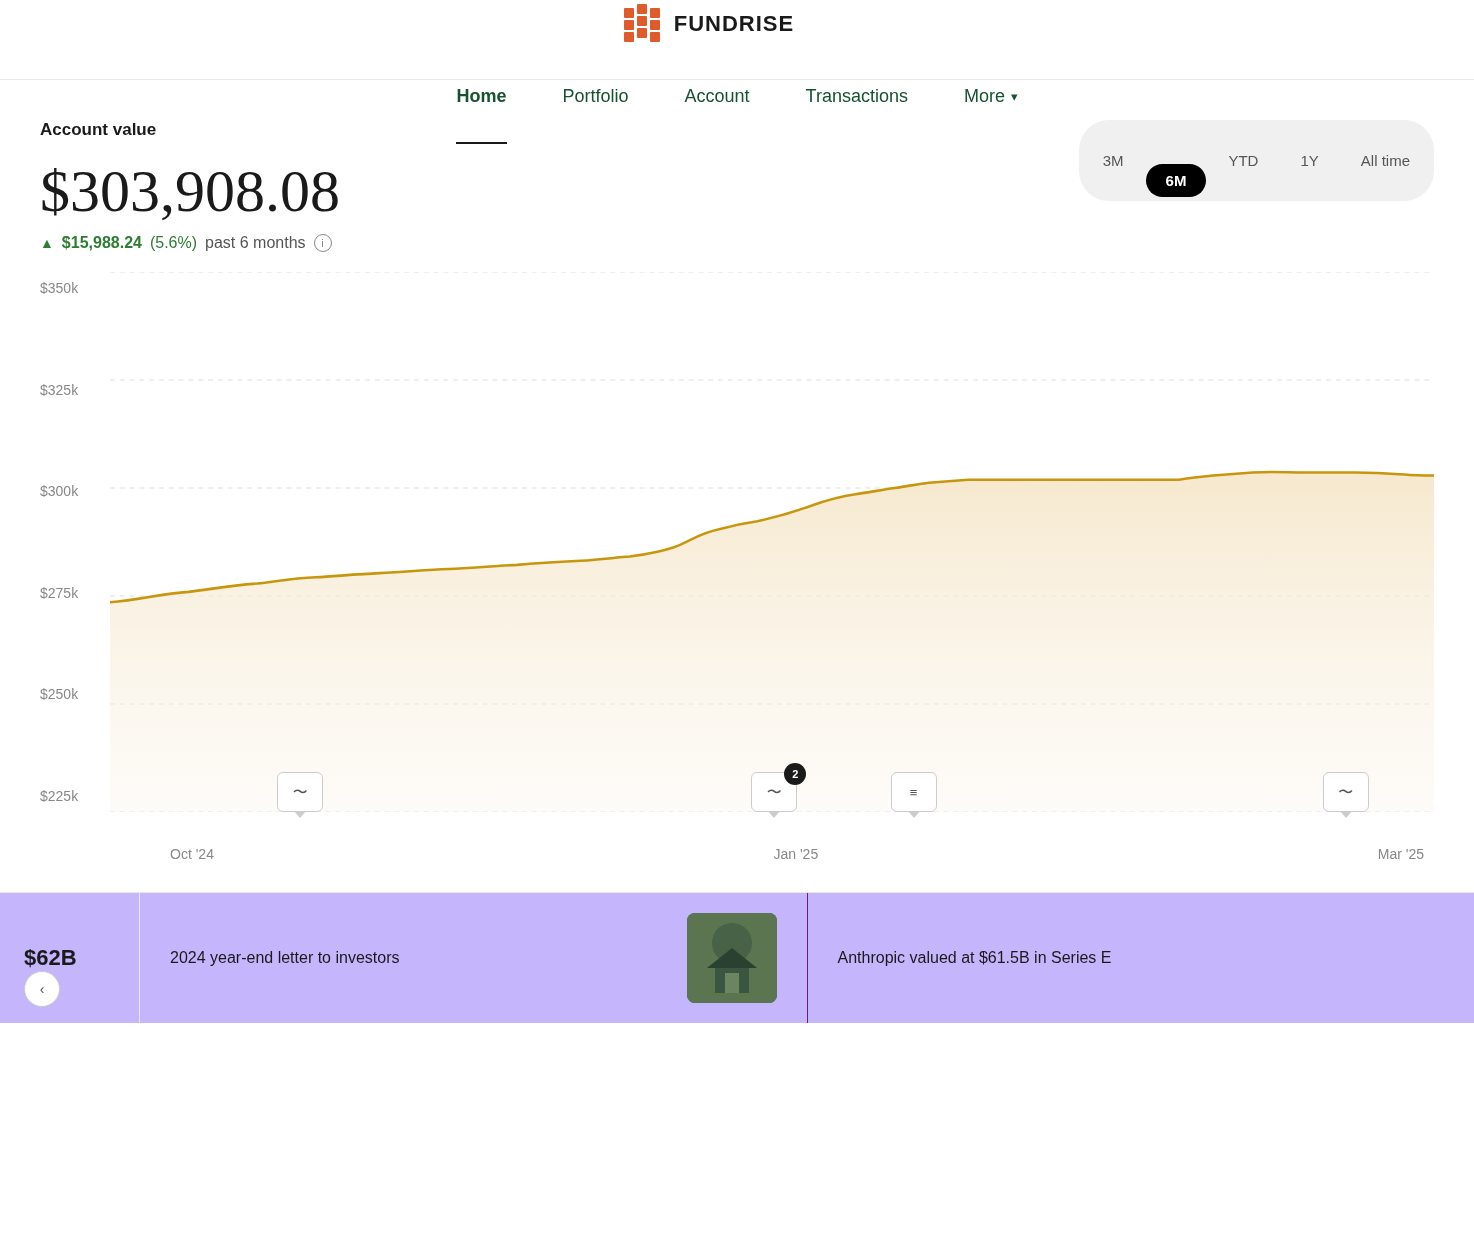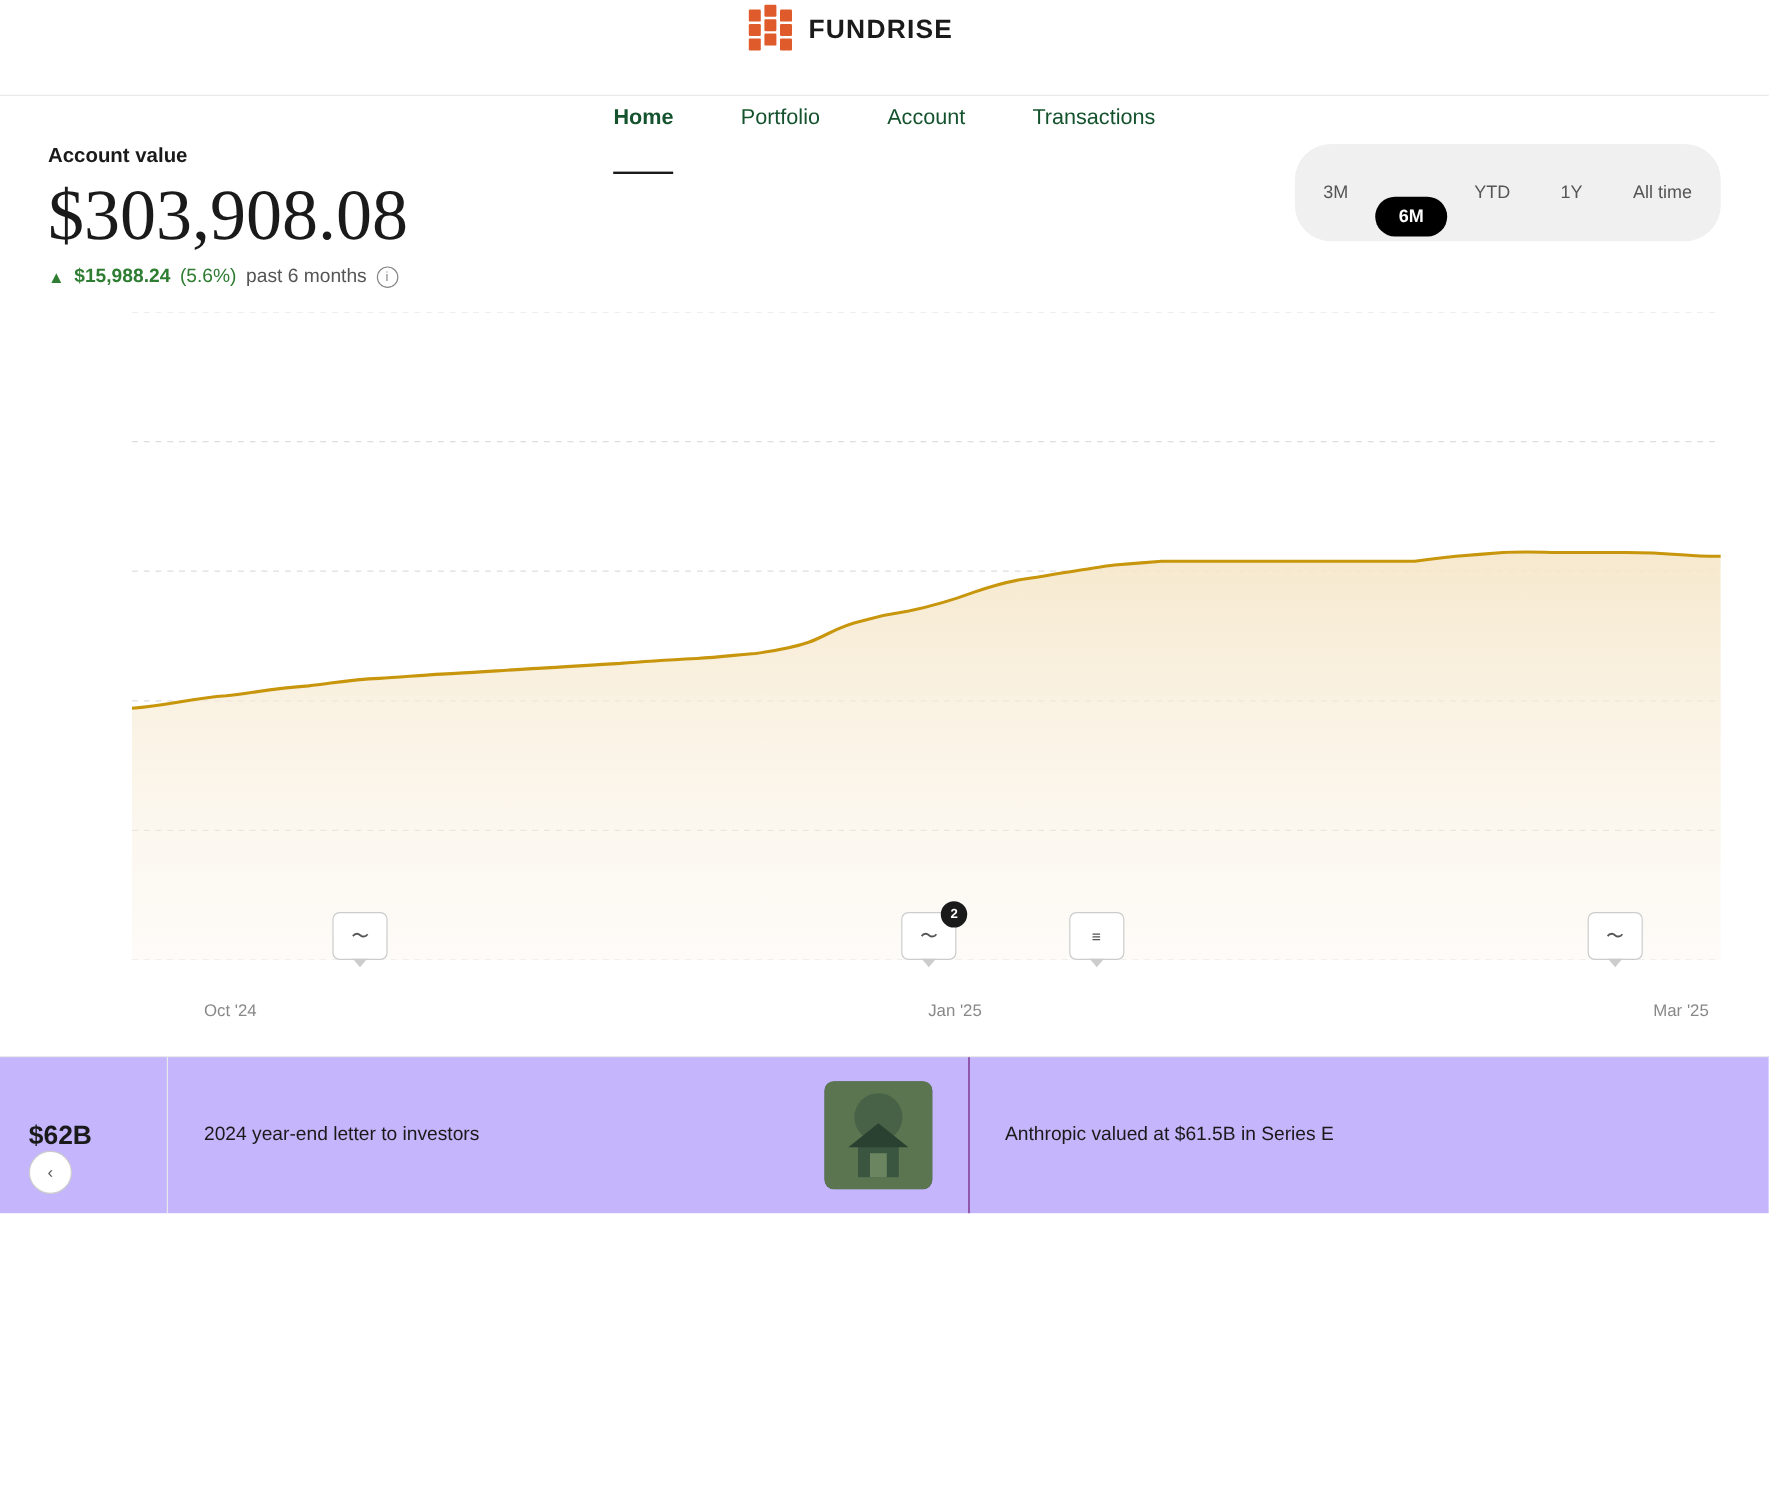--- a/index.html
+++ b/index.html
@@ -29,21 +29,21 @@
 
     
     .main { padding: 40px 40px 0 40px; background: #fff; }
 
     
     .account-header {
       display: flex; justify-content: space-between; align-items: flex-start;
       margin-bottom: 10px;
     }
     .account-left {}
-    .account-label { font-size: 17px; font-weight: 600; color: #1a1a1a; margin-bottom: 6px; }
+    .account-label { font-size: 17px; font-weight: 600; color: #1a1a1a; margin-bottom: 18px; }
     .account-value { font-size: 60px; font-weight: 300; color: #1a1a1a; line-height: 1.1; margin-bottom: 10px; font-family: Georgia, serif; }
     .account-change { display: flex; align-items: center; gap: 8px; font-size: 16px; color: #2e7d32; }
     .change-arrow { font-size: 14px; }
     .change-amount { font-weight: 600; }
     .change-period { color: #555; font-weight: 400; }
     .info-icon {
       display: inline-flex; align-items: center; justify-content: center;
       width: 18px; height: 18px; border: 1.5px solid #888; border-radius: 50%;
       font-size: 11px; color: #888; cursor: pointer;
     }
@@ -102,20 +102,24 @@
     </a>
     <a class="nav-link">
       <span>Portfolio</span>
     </a>
     <a class="nav-link">
       <span>Account</span>
     </a>
     <a class="nav-link">
       <span>Transactions</span>
     </a>
+    <a class="nav-link nav-link-more">
+      <span>More</span>
+      <span class="chevron-down">▾</span>
+    </a>
   </div>
 </nav>
 
 <div class="main">
 
   <div class="account-header">
     <div class="account-left">
       <div class="account-label">Account value</div>
       <div class="account-value">$303,908.08</div>
       <div class="account-change">
@@ -131,20 +135,28 @@
       <button class="time-btn">3M</button>
       <button class="time-btn active">6M</button>
       <button class="time-btn">YTD</button>
       <button class="time-btn">1Y</button>
       <button class="time-btn">All time</button>
     </div>
   </div>
 
   <div class="chart-container" style="position:relative;">
 
+    <div style="position:absolute; left:0; top:0; bottom:80px; display:flex; flex-direction:column; justify-content:space-between; padding: 8px 0; width:70px;">
+      <span class="y-label">$350k</span>
+      <span class="y-label">$325k</span>
+      <span class="y-label">$300k</span>
+      <span class="y-label">$275k</span>
+      <span class="y-label">$250k</span>
+      <span class="y-label">$225k</span>
+    </div>
 
     <svg style="position:absolute; left:70px; right:0; top:0; bottom:80px; width:calc(100% - 70px); height:calc(100% - 80px);" viewBox="0 0 1350 520" preserveAspectRatio="none">
       <defs>
         <linearGradient id="chartGrad" x1="0" y1="0" x2="0" y2="1">
           <stop offset="0%" stop-color="#f5e6c8" stop-opacity="0.9"></stop>
           <stop offset="100%" stop-color="#faf3e8" stop-opacity="0.3"></stop>
         </linearGradient>
       </defs>
 
       <line x1="0" y1="0" x2="1350" y2="0" stroke="#ddd" stroke-width="1" stroke-dasharray="5,5"></line>

